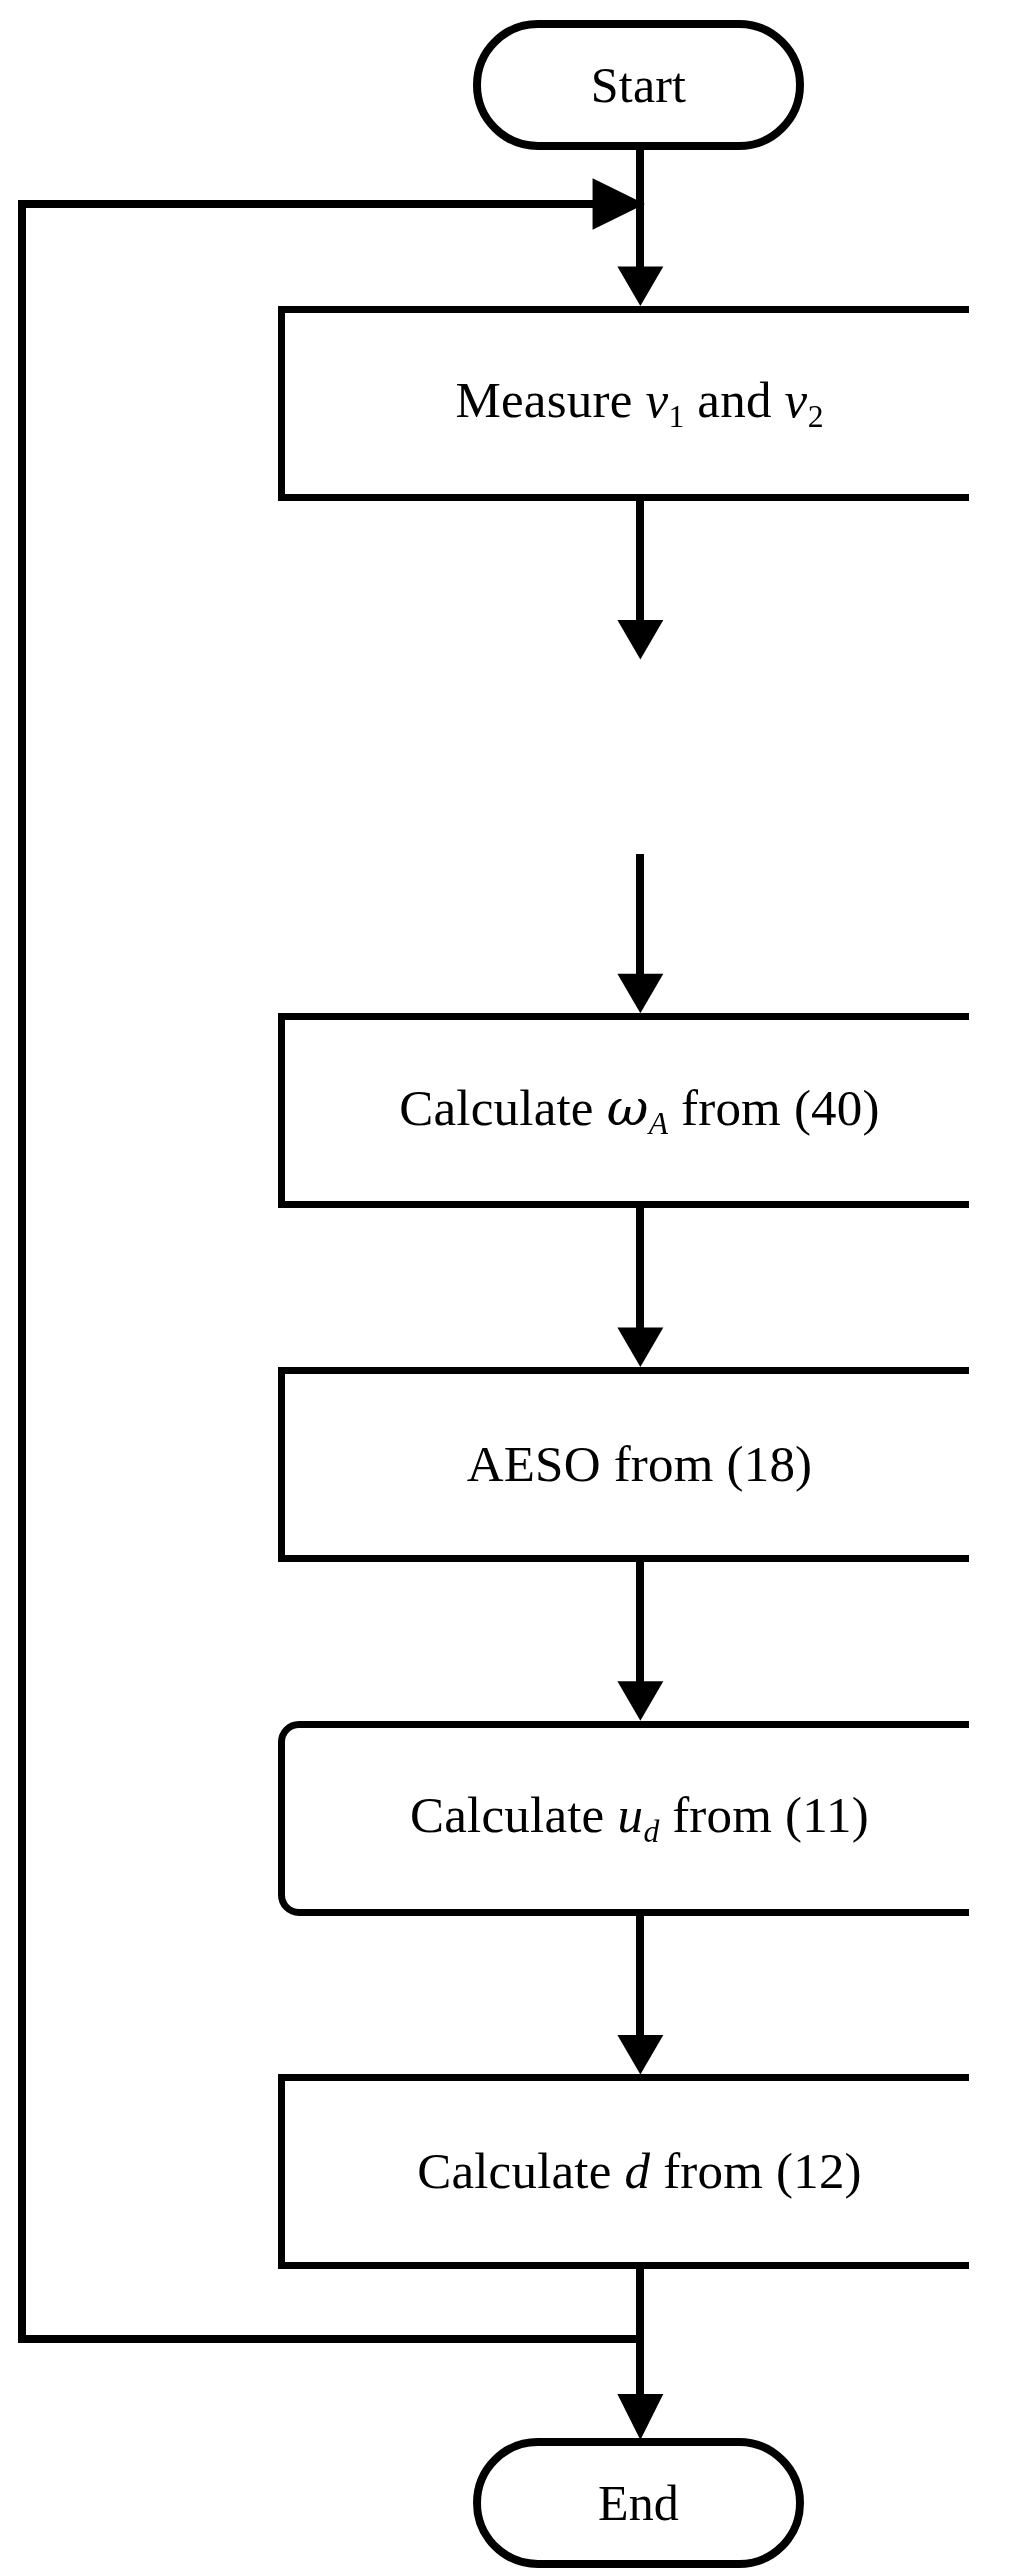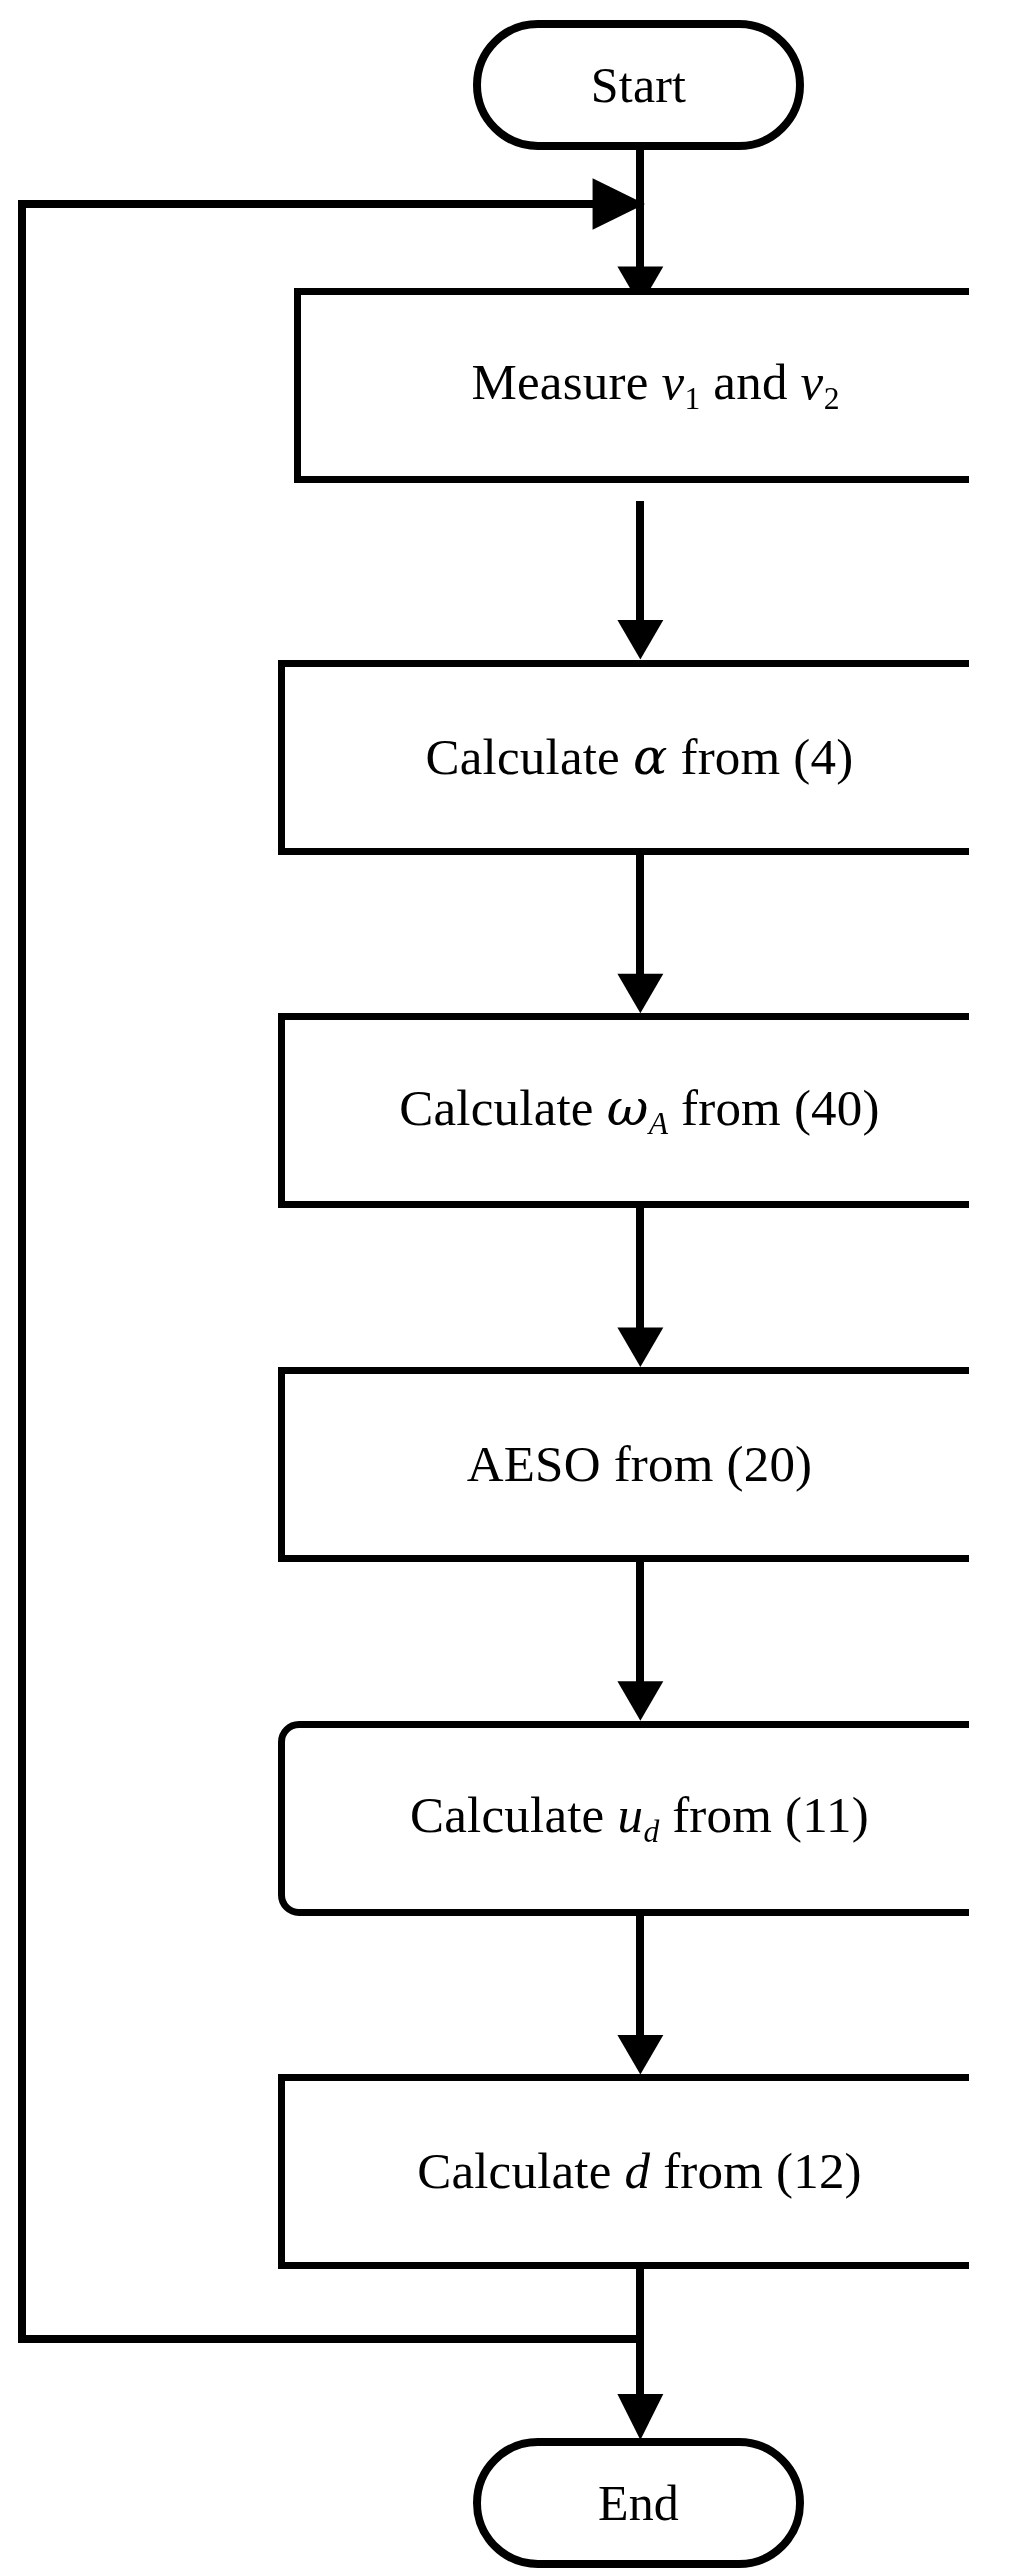--- a/index.html
+++ b/index.html
@@ -108,40 +108,35 @@
       <polygon points="672,2215 722,2215 697,2258"></polygon>
       <polygon points="672,2606 722,2606 697,2656"></polygon>
       <polygon points="645,194 702,222 645,250"></polygon>
     </g>
   </svg>
 
   <div class="node terminator" style="left:473px; top:20px; width:331px; height:130px;">
     <span class="label">Start</span>
   </div>
 
-  <div class="node process" style="left:278px; top:288px; width:723px; height:195px;margin-left:16px;">
+  <div class="node process" style="left:278px; top:306px; width:723px; height:195px;">
     <span class="label">
       <span>Measure </span><span class="it">v</span><span class="sub up">1</span><span> and </span><span class="it">v</span><span class="sub up">2</span>
     </span>
   </div>
 
-  <div class="node process" style="left:278px; top:660px; width:723px; height:195px;">
-    <span class="label">
-      <span>Calculate </span><span class="gk">α</span><span> from (4)</span>
-    </span>
-  </div>
 
   <div class="node process" style="left:278px; top:1013px; width:723px; height:195px;">
     <span class="label">
       <span>Calculate </span><span class="gk">ω</span><span class="sub">A</span><span> from (40)</span>
     </span>
   </div>
 
   <div class="node process" style="left:278px; top:1367px; width:723px; height:195px;">
-    <span class="label">AESO from (20)</span>
+    <span class="label">AESO from (18)</span>
   </div>
 
   <div class="node process" style="left:278px; top:1721px; width:723px; height:195px;border-radius:21px;">
     <span class="label">
       <span>Calculate </span><span class="it">u</span><span class="sub">d</span><span> from (11)</span>
     </span>
   </div>
 
   <div class="node process" style="left:278px; top:2074px; width:723px; height:195px;">
     <span class="label">

